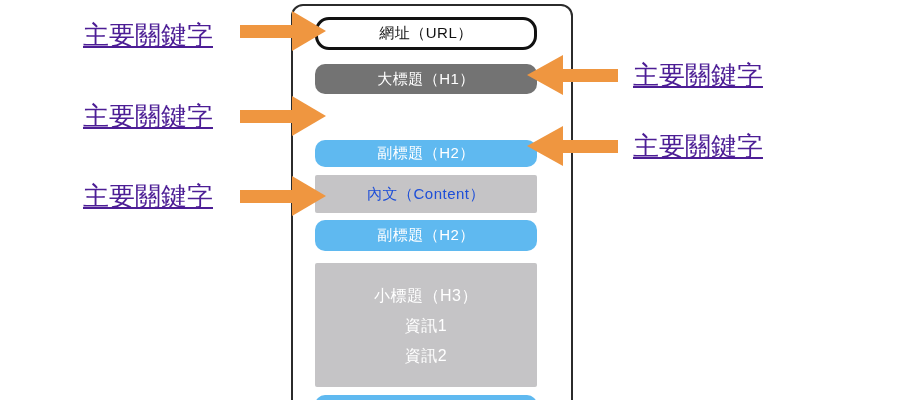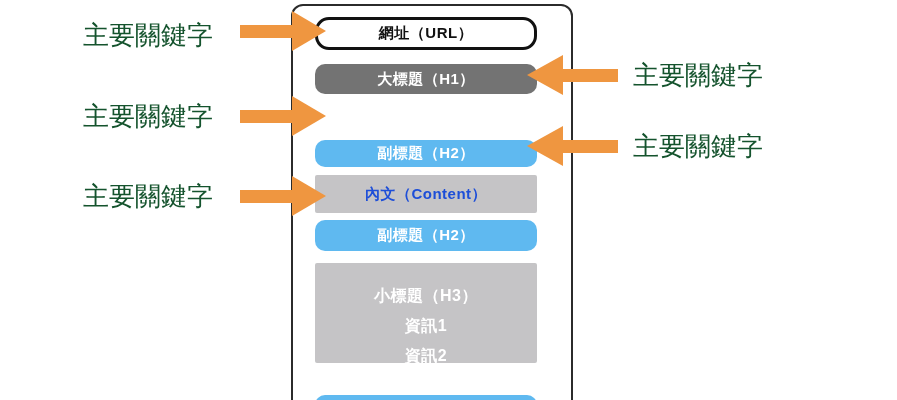--- a/index.html
+++ b/index.html
@@ -21,21 +21,21 @@
     border: 2px solid #2b2b2b;
     border-radius: 12px 12px 0 0;
   }
   .block {
     position: absolute;
     left: 22px; width: 222px;
     display: flex;
     align-items: center;
     justify-content: center;
     font-size: 15px;
-    font-weight: 700;
+    font-weight: 400;
     letter-spacing: 0.5px;
     box-sizing: border-box;
   }
   .block-url {
     top: 11px; height: 33px;
     background: #ffffff;
     border: 3px solid #111111;
     border-radius: 14px;
     color: #111111;
   }
@@ -63,44 +63,45 @@
     border-radius: 2px;
     color: #1d4ed8;
   }
   .block-h2b {
     top: 214px; height: 31px;
     background: #5fb9f0;
     border-radius: 10px;
     color: #ffffff;
   }
   .block-h3 {
-    top: 257px; height: 100px;
+    top: 257px; height: 124px;
     background: #c5c4c6;
     border-radius: 2px;
     color: #ffffff;
     flex-direction: column;
     justify-content: flex-start;
     padding-top: 18px;
     font-size: 16px;
   }
   .block-h3 .h3-line { line-height: 30px; }
   .block-bottom {
     top: 389px; height: 34px;
     background: #5fb9f0;
     border-radius: 10px;
   }
 
   
   .anno-label {
     position: absolute;
-    color: #14532d;
+    color: #4c1d95;
     font-size: 26px;
     font-weight: 500;
     line-height: 1;
     white-space: nowrap;
+    text-decoration: underline;
   }
   .arrow { position: absolute; }
   .arrow .shaft {
     position: absolute;
     background: #ef9640;
     height: 13px;
   }
   .arrow .head {
     position: absolute;
     width: 0; height: 0;

